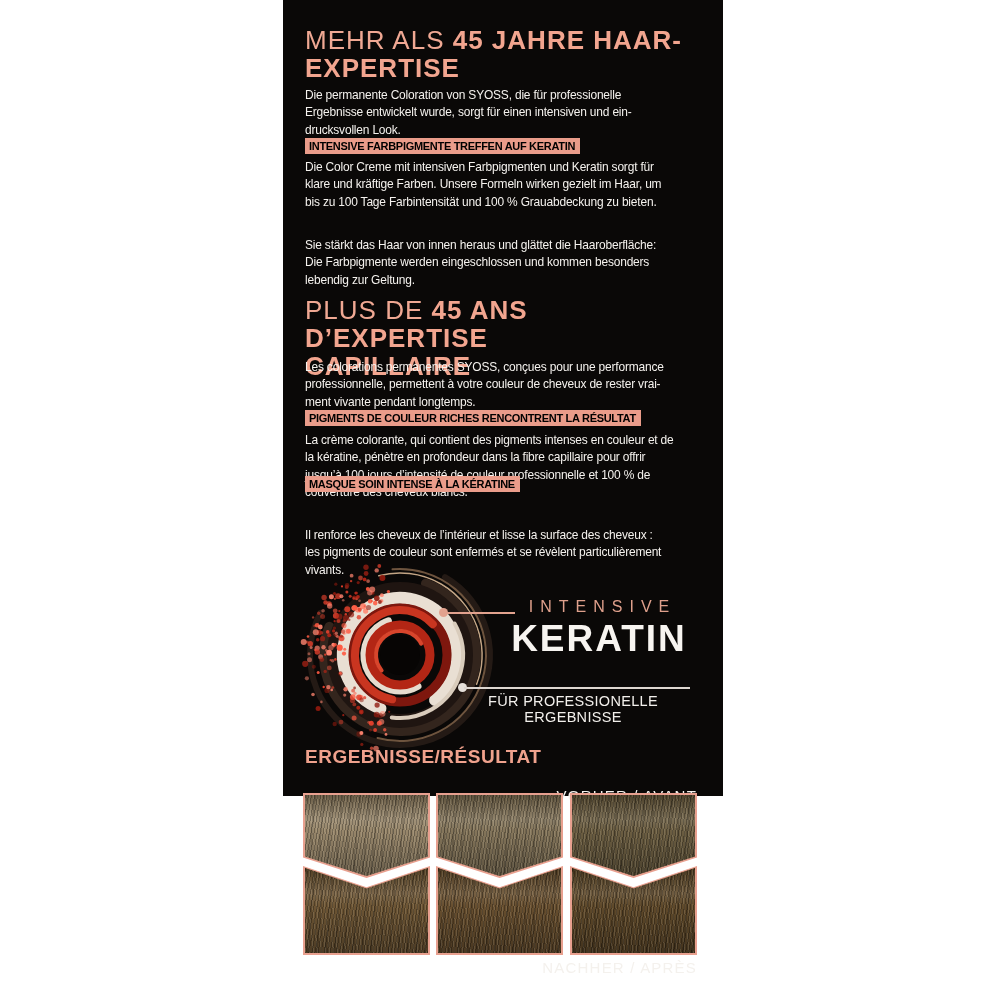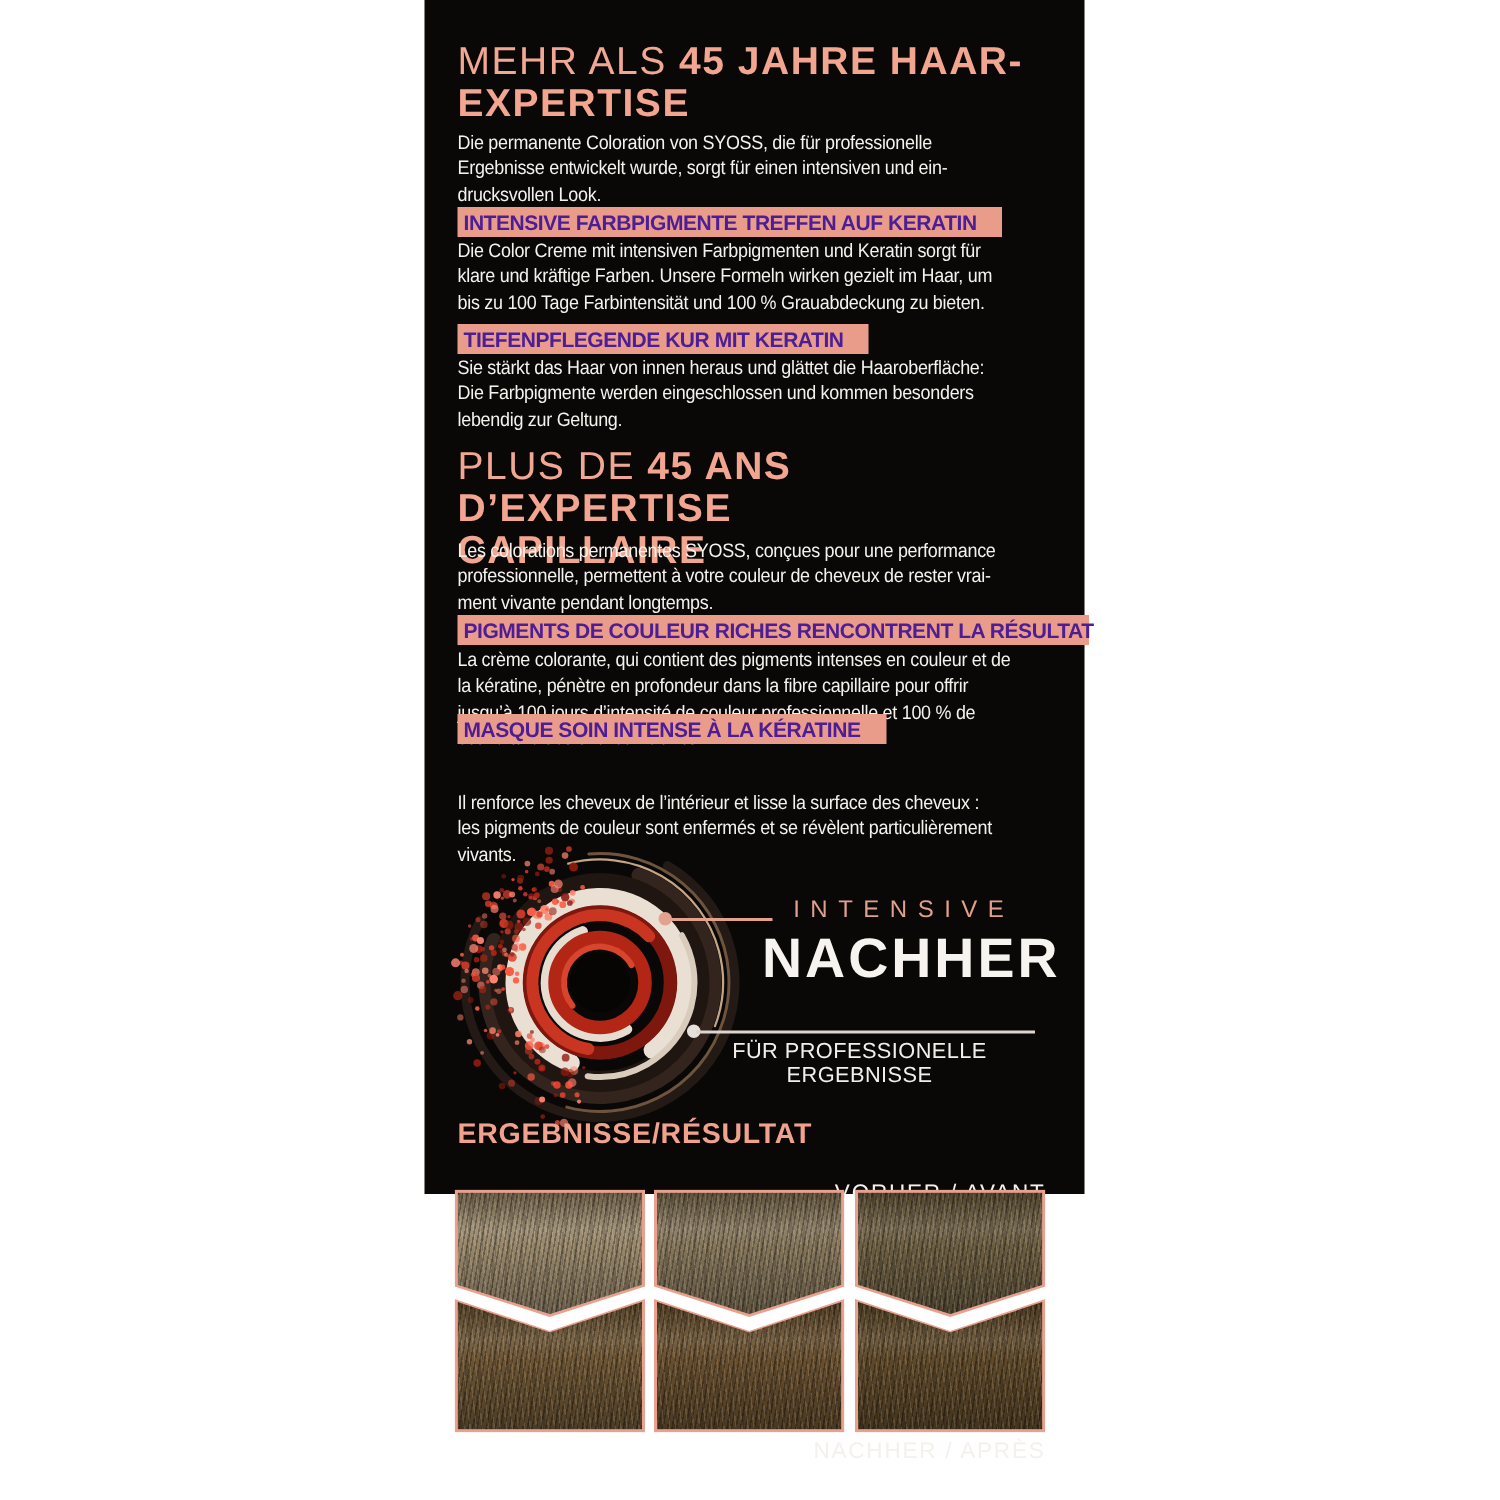--- a/index.html
+++ b/index.html
@@ -13,22 +13,22 @@
       letter-spacing:1px;white-space:pre-line;}
   .h1 .lt{font-weight:400;color:#f0a893;}
   .h1-de{top:26px;}
   .h1-fr{top:296px;}
 
   
   .para{left:22px;width:440px;color:#f5f2ee;font-size:13px;line-height:17.4px;
         letter-spacing:-0.2px;white-space:pre-line;transform:scaleX(0.92);transform-origin:left top;}
 
   
-  .hl{left:22px;max-width:400px;background:#ea9c8a;color:#4c1d95;font-weight:700;
-      font-size:14px;letter-spacing:-0.3px;padding:2px 17px 2px 4px;display:inline-block;
+  .hl{left:22px;max-width:400px;background:#ea9c8a;color:#000000;font-weight:700;
+      font-size:11px;letter-spacing:-0.3px;padding:2px 5px 2px 4px;display:inline-block;
       white-space:nowrap;}
 
   
   .swirl-svg{left:14px;top:558px;width:220px;height:196px;}
   .callout-line{height:2px;background:#e2a28e;}
   .callout-line.white{height:1.5px;background:#ddd6d0;}
   .callout-dot{width:9px;height:9px;border-radius:50%;background:#e2a28e;}
   .callout-dot.white{background:#e6e0da;}
   .badge{left:225px;width:182px;text-align:center;color:#f7f4f0;}
   .badge .l1{font-size:16px;letter-spacing:7px;color:#dfa08c;font-weight:400;margin-right:-7px;}
@@ -68,21 +68,20 @@
 
     <div class="abs h1 h1-de"><span class="lt">MEHR ALS </span><span>45 JAHRE HAAR-
 EXPERTISE</span></div>
     <div class="abs para" style="top:86px">Die permanente Coloration von SYOSS, die für professionelle
 Ergebnisse entwickelt wurde, sorgt für einen intensiven und ein-
 drucksvollen Look.</div>
     <div class="abs hl" style="top:138px">INTENSIVE FARBPIGMENTE TREFFEN AUF KERATIN</div>
     <div class="abs para" style="top:158px">Die Color Creme mit intensiven Farbpigmenten und Keratin sorgt für
 klare und kräftige Farben. Unsere Formeln wirken gezielt im Haar, um
 bis zu 100 Tage Farbintensität und 100 % Grauabdeckung zu bieten.</div>
-    <div class="abs hl" style="top:216px">TIEFENPFLEGENDE KUR MIT KERATIN</div>
     <div class="abs para" style="top:236px">Sie stärkt das Haar von innen heraus und glättet die Haaroberfläche:
 Die Farbpigmente werden eingeschlossen und kommen besonders
 lebendig zur Geltung.</div>
 
     <div class="abs h1 h1-fr"><span class="lt">PLUS DE </span><span>45 ANS D’EXPERTISE
 CAPILLAIRE</span></div>
     <div class="abs para" style="top:358px">Les colorations permanentes SYOSS, conçues pour une performance
 professionnelle, permettent à votre couleur de cheveux de rester vrai-
 ment vivante pendant longtemps.</div>
     <div class="abs hl" style="top:410px">PIGMENTS DE COULEUR RICHES RENCONTRENT LA RÉSULTAT</div>
@@ -295,21 +294,21 @@
         </g>
     </svg>
 
     <div class="abs callout-dot" style="left:156px;top:608px"></div>
     <div class="abs callout-line" style="left:162px;top:612px;width:70px"></div>
     <div class="abs callout-dot white" style="left:175px;top:683px"></div>
     <div class="abs callout-line white" style="left:181px;top:687px;width:226px"></div>
 
     <div class="abs badge" style="top:598px">
       <div class="l1">INTENSIVE</div>
-      <div class="l3">NACHHER</div>
+      <div class="l3">KERATIN</div>
     </div>
     <div class="abs results-title">ERGEBNISSE/RÉSULTAT</div>
 
     <div class="abs fuer">FÜR PROFESSIONELLE ERGEBNISSE</div>
     <div class="abs dir-label before-label">VORHER / AVANT</div>
     <div class="abs dir-label after-label">NACHHER / APRÈS</div>
 
     <div class="sw sw-top c1">
         <div class="hair" style="background-color: rgb(151, 134, 106);"></div>
       </div>

